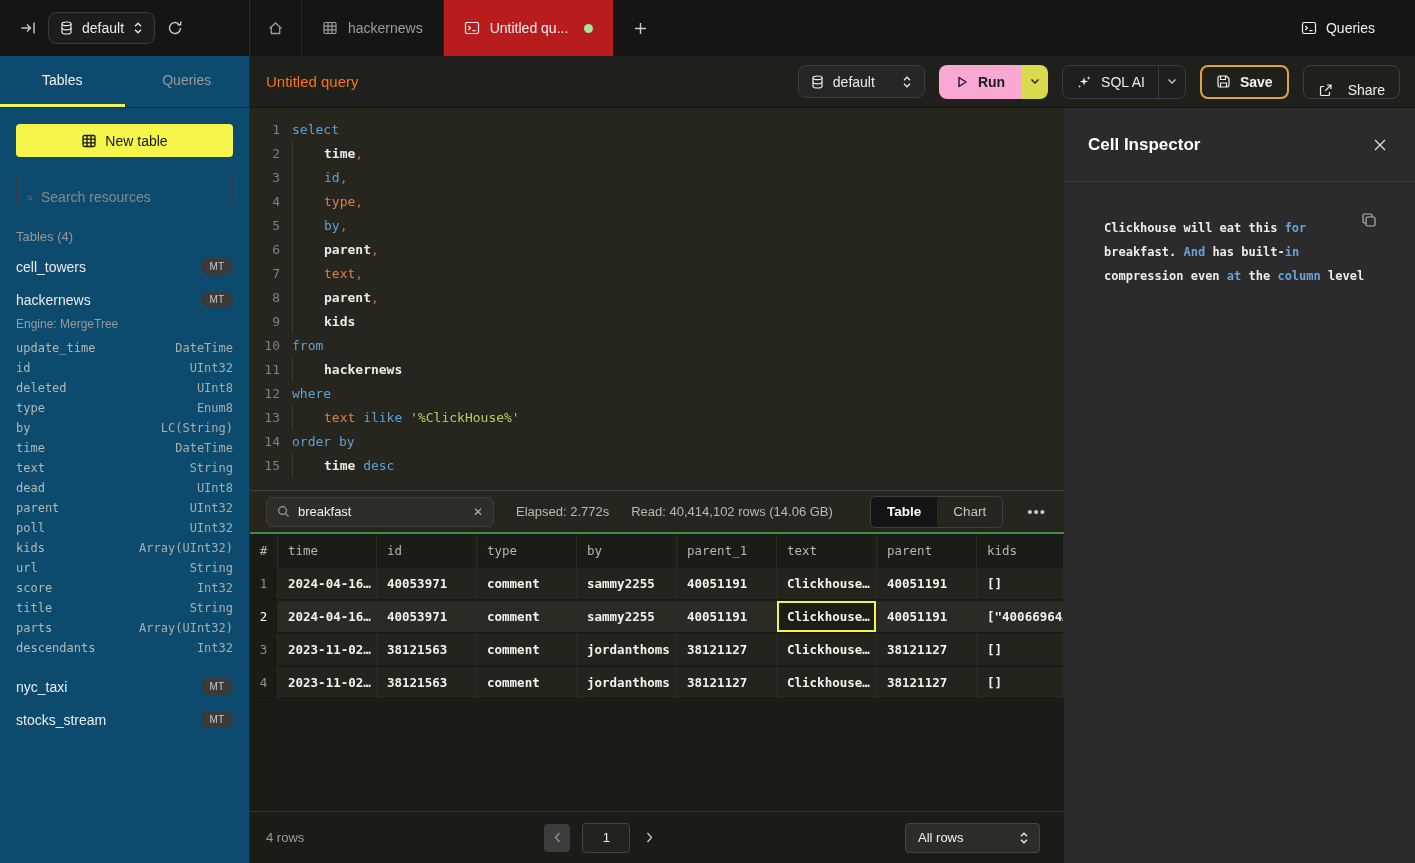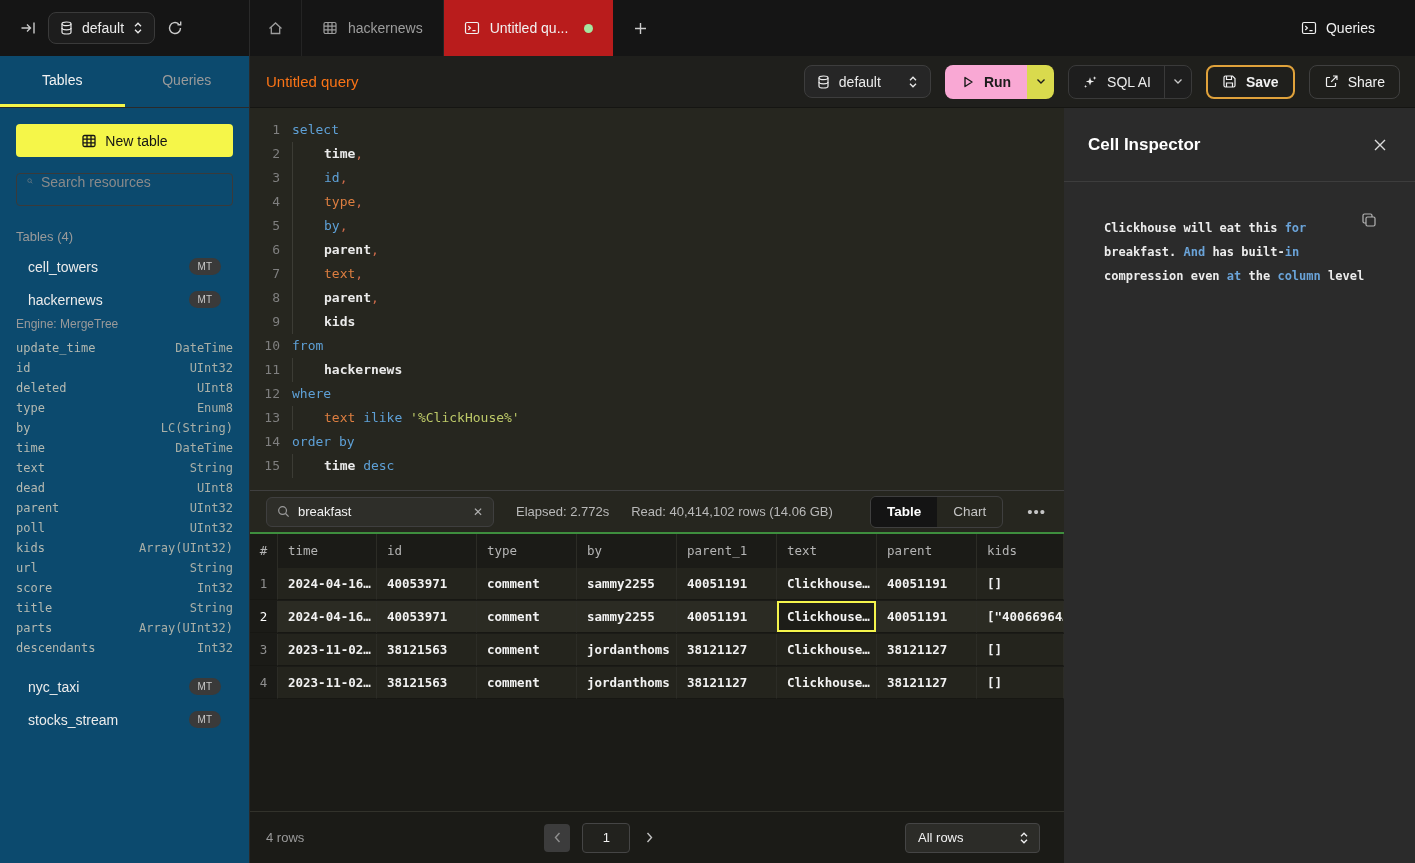--- a/index.html
+++ b/index.html
@@ -33,28 +33,28 @@
   .sidebar { width:250px; background:#0c4a6e; border-right:1px solid #2a2a2a; flex-shrink:0;
     display:flex; flex-direction:column; overflow:hidden; }
   .sidebar-tabs { height:52px; display:flex; border-bottom:1px solid #2a2a2a; flex-shrink:0; }
   .s-tab { width:50%; display:flex; align-items:center; justify-content:center; font-size:14px;
     color:#9a9a9a; border-bottom:3px solid transparent; cursor:pointer; }
   .s-tab.active { color:#f2f2f2; border-bottom-color:#f5f649; }
   .new-table-btn { margin:16px 16px 0; height:33px; border:none; border-radius:4px; background:#f5f649;
     color:#151515; font-size:14px; font-family:inherit; display:flex; align-items:center; justify-content:center;
     gap:8px; cursor:pointer; flex-shrink:0; }
   .search-box { margin:16px 16px 0; height:33px; border:1px solid #3a3a3a; border-radius:4px;
-    display:flex; align-items:flex-start; gap:8px; padding:0 10px; color:#8a8a8a; flex-shrink:0; }
+    display:flex; align-items:flex-end; gap:8px; padding:0 10px; color:#8a8a8a; flex-shrink:0; }
   .search-box input { flex:1; background:none; border:none; outline:none; color:#d8d8d8; font-size:14px;
     font-family:inherit; }
   .search-box input::placeholder { color:#8a8a8a; }
   .section-label { margin:23px 16px 6px; font-size:13px; color:#9a9a9a; flex-shrink:0; }
   .tree { flex:1; overflow:hidden; }
   .table-item { height:33px; display:flex; align-items:center; justify-content:space-between;
-    padding:0 28px; cursor:pointer;gap:24px; }
+    padding:0 16px; cursor:pointer;gap:24px; }
   .table-item .t-name { font-size:14px; color:#ececec; }
   .mt-badge { background:#3a3a3a; color:#c9c9c9; font-size:10px; padding:3px 9px; border-radius:10px; }
   .engine-line { padding:1px 16px 7px; font-size:12px; color:#9a9a9a; }
   .col-row { height:20px; display:flex; align-items:center; justify-content:space-between; padding:0 16px;
     font-family:"DejaVu Sans Mono", monospace; font-size:12px; color:#b4b9b1; }
   .col-row .c-type { color:#a9afa7; }
   .tree-gap { height:12px; }
 
   
   .main { flex:1; display:flex; flex-direction:column; min-width:0; }
@@ -68,21 +68,21 @@
     font-size:14px; font-weight:700; }
   .run-dd { background:#d9da4d; width:27px; display:flex; align-items:center; justify-content:center; color:#1c1c1c; }
   .sqlai-btn { display:flex; align-items:center; height:34px; border:1px solid #3a3a3a; border-radius:8px;
     background:#1e1e1e; color:#ececec; font-size:14px; cursor:pointer; overflow:hidden; }
   .sqlai-main { display:flex; align-items:center; gap:9px; padding:0 13px; height:100%; }
   .sqlai-dd { width:27px; height:100%; display:flex; align-items:center; justify-content:center;
     border-left:1px solid #3a3a3a; color:#c9c9c9; }
   .save-btn { display:flex; align-items:center; gap:9px; height:34px; padding:0 14px; border-radius:8px;
     border:2px solid #e0a23b; background:transparent; color:#f2f2f2; font-size:14px; font-weight:700;
     font-family:inherit; cursor:pointer; }
-  .share-btn { display:flex; align-items:center; gap:9px; height:34px; padding:0 14px; border-radius:8px;
+  .share-btn { display:flex; align-items:flex-end; gap:15px; height:34px; padding:0 14px; border-radius:8px;
     border:1px solid #3f3f3f; background:transparent; color:#f2f2f2; font-size:14px; font-family:inherit; cursor:pointer; }
 
   .main-body { flex:1; display:flex; min-height:0; }
   .editor-col { width:814px; display:flex; flex-direction:column; background:#26261f; flex-shrink:0; min-height:0; }
 
   
   .editor { height:382px; padding-top:10px; overflow:hidden; cursor:text; flex-shrink:0; }
   .line { height:24px; display:flex; font-family:"DejaVu Sans Mono", monospace; font-size:13px; line-height:24px; }
   .ln { width:30px; text-align:right; color:#7f7f7f; flex-shrink:0; }
   .code { margin-left:12px; white-space:pre; }

